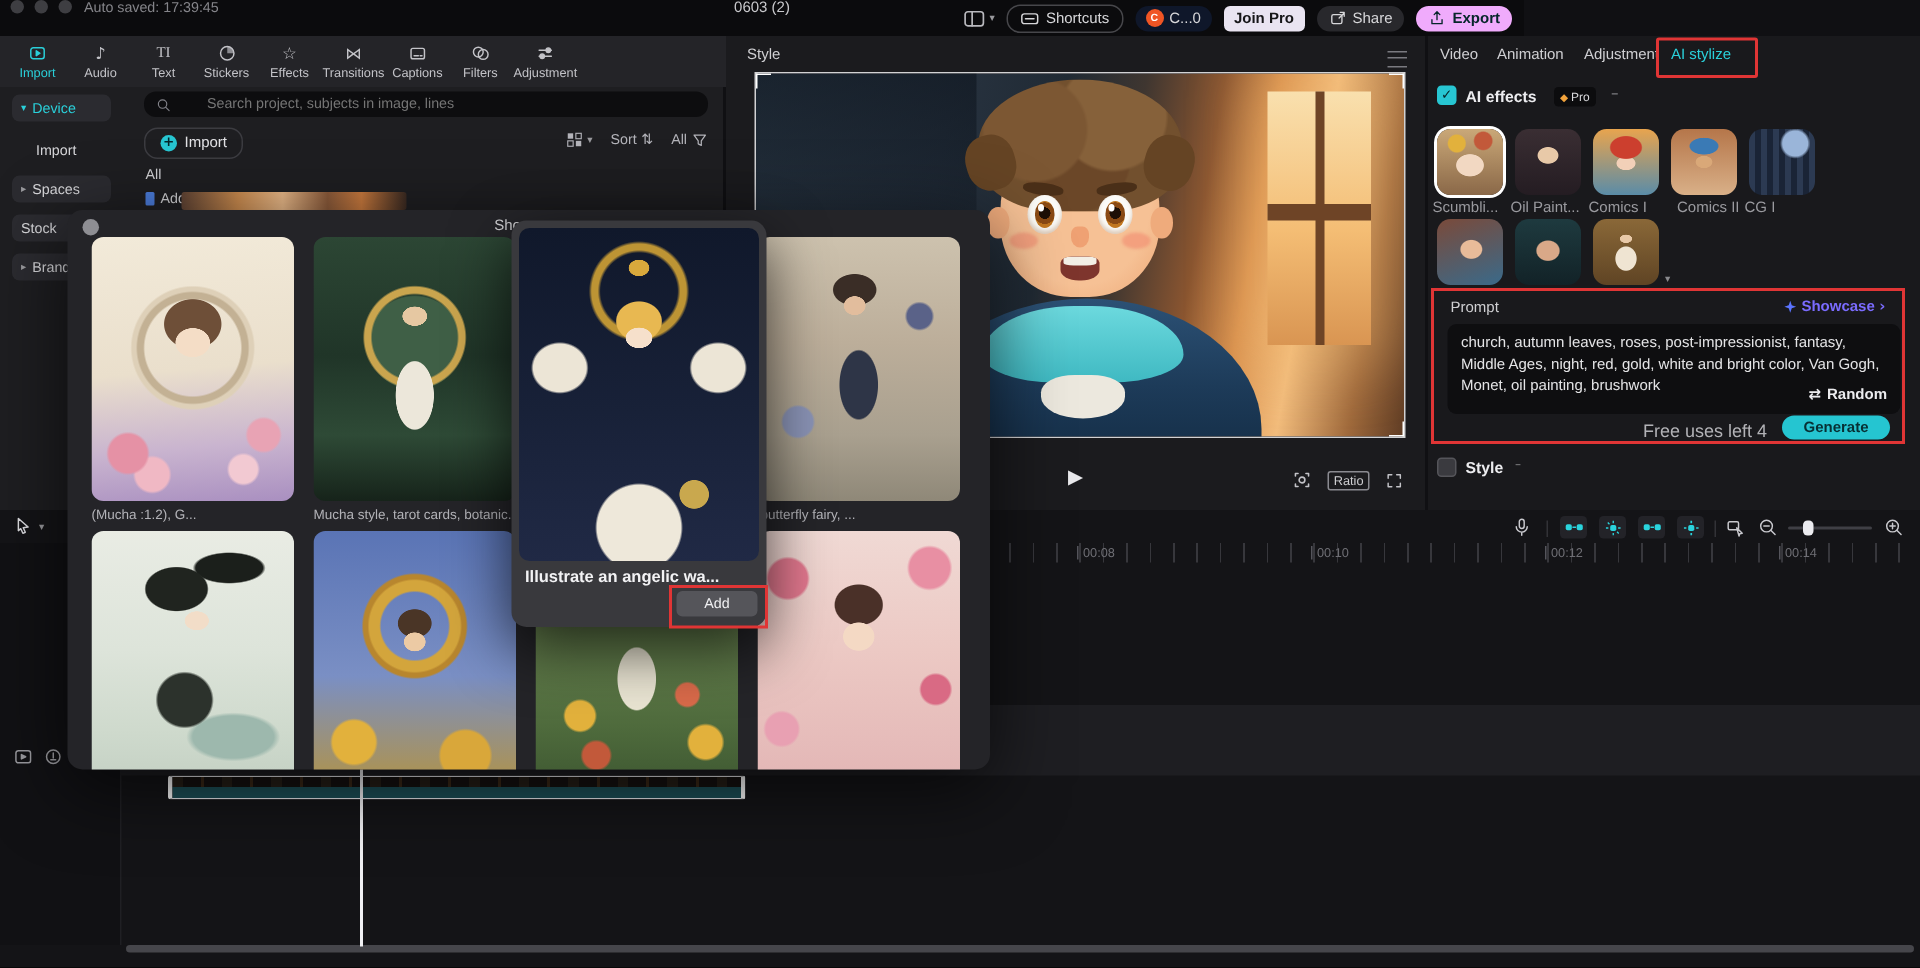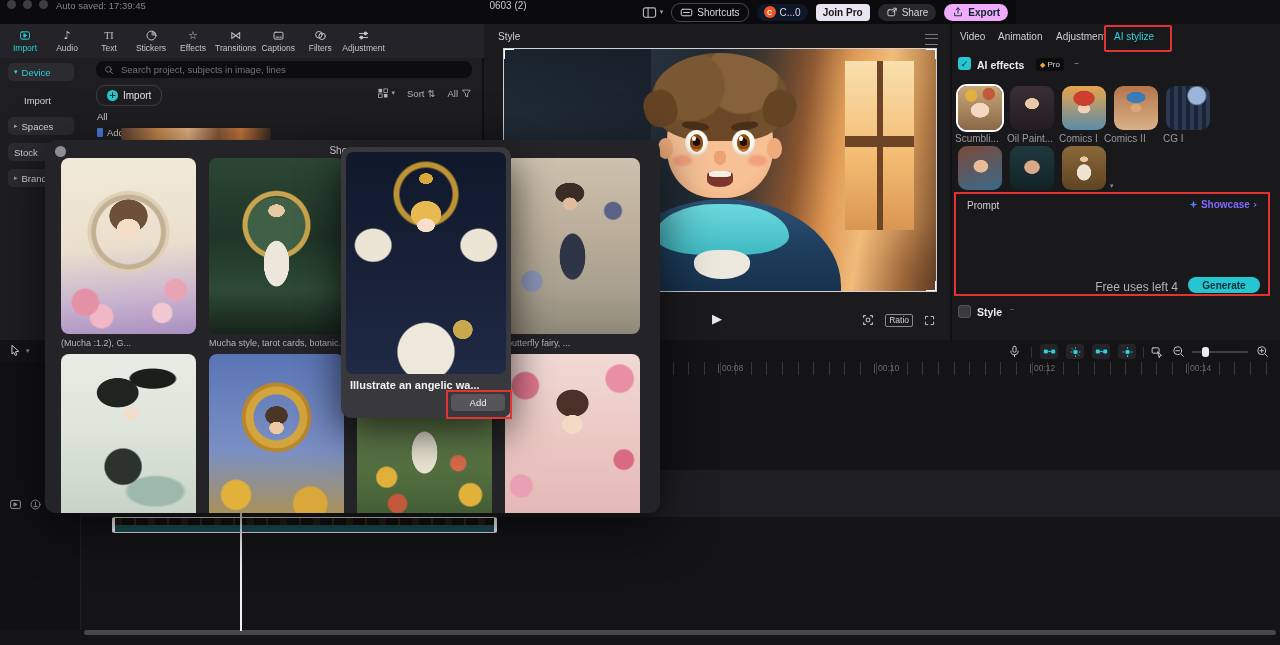--- a/index.html
+++ b/index.html
@@ -30,21 +30,21 @@
   .tool-item{min-width:40px;display:flex;flex-direction:column;align-items:center;gap:1px;color:#c3c3c8;font-size:8.5px;padding:0 1px}
   .tool-item .ticon{height:13px;display:flex;align-items:center;justify-content:center;font-size:11px;line-height:13px}
   .tool-item.active{color:#2ad0da}
   .sidebar{position:absolute;left:0;top:34px;width:88px;height:282px}
   .side-item{position:absolute;left:8px;width:66px;height:18px;border-radius:5px;background:#2b2b30;color:#d5d5d8;
              font-size:9.5px;display:flex;align-items:center;padding-left:6px;gap:4px;box-sizing:border-box}
   .side-item.plain{background:transparent;padding-left:16px}
   .side-item.active{color:#2ad0da}
   .media-content{position:absolute;left:88px;top:34px;width:394px;height:282px}
   .searchbar{position:absolute;left:8px;top:3px;width:376px;height:17px;background:#0d0d0f;border-radius:8px;
-             display:flex;align-items:center;padding:0 8px;gap:5px;color:#83838a;box-sizing:border-box}
+             display:flex;align-items:center;padding:0 8px;gap:22px;color:#83838a;box-sizing:border-box}
   .searchbar input{background:transparent;border:0;outline:0;color:#c9c9cc;font-size:9.5px;width:100%;font-family:"Liberation Sans",sans-serif}
   .import-btn{position:absolute;left:8px;top:27px;height:19px;padding:0 10px;border:1px solid #3c3c41;border-radius:9px;
               display:flex;align-items:center;gap:5px;font-size:10px;color:#e2e2e5}
   .plus-dot{width:11px;height:11px;border-radius:50%;background:#27c6d2;color:#06262a;font-size:9px;font-weight:bold;
             display:flex;align-items:center;justify-content:center;line-height:11px}
   .view-controls{position:absolute;right:10px;top:29px;display:flex;align-items:center;gap:12px;color:#b3b3b9;font-size:9.5px}
   .vc-group{display:flex;align-items:center;gap:3px}
   .section-all{position:absolute;left:9px;top:53px;font-size:9.5px;color:#cfcfd2}
   .added-row{position:absolute;left:9px;top:69px;display:flex;align-items:center;gap:4px;font-size:9.5px;color:#cfcfd2}
   .added-mark{width:6px;height:9px;background:#4a7bd9;border-radius:1px}
@@ -434,36 +434,43 @@
     <div class="fx-collapse glyph">–</div>
 
     <div class="fx-thumb sel fxa1" style="left:6px;top:62px"></div>
     <div class="fx-thumb fxa2" style="left:58px;top:62px"></div>
     <div class="fx-thumb fxa3" style="left:110px;top:62px"></div>
     <div class="fx-thumb fxa4" style="left:162px;top:62px"></div>
     <div class="fx-thumb fxa5" style="left:214px;top:62px"></div>
     <div class="fx-label" style="left:3px">Scumbli...</div>
     <div class="fx-label" style="left:55px">Oil Paint...</div>
     <div class="fx-label" style="left:107px">Comics I</div>
-    <div class="fx-label" style="left:152px">Comics II</div>
+    <div class="fx-label" style="left:166px">Comics II</div>
     <div class="fx-label" style="left:211px">CG I</div>
     <div class="fx-thumb fxa6" style="left:6px;top:122px"></div>
     <div class="fx-thumb fxa7" style="left:58px;top:122px"></div>
     <div class="fx-thumb fxa8" style="left:110px;top:122px"></div>
 
     <div class="prompt-caret glyph">▾</div>
 
     <div class="prompt-box">
       <div class="prompt-label">Prompt</div>
       <div class="showcase-link">
         <svg width="9" height="9" viewBox="0 0 16 16" fill="#5b74ff">
             <path d="M8 1l1.8 5.2L15 8l-5.2 1.8L8 15l-1.8-5.2L1 8l5.2-1.8z"></path>
           </svg>
         <span>Showcase</span>
         <span class="glyph">›</span>
+      </div>
+      <div class="prompt-area">
+        <span>church, autumn leaves, roses, post-impressionist, fantasy, Middle Ages, night, red, gold, white and bright color, Van Gogh, Monet, oil painting, brushwork</span>
+        <span class="random-btn">
+          <span class="glyph">⇄</span>
+          <span>Random</span>
+        </span>
       </div>
       <div class="free-uses">Free uses left 4</div>
       <div class="generate-btn">Generate</div>
     </div>
 
     <div class="style-check"></div>
     <div class="style-title">Style</div>
     <div class="style-caret glyph">–</div>
   </div>
 

